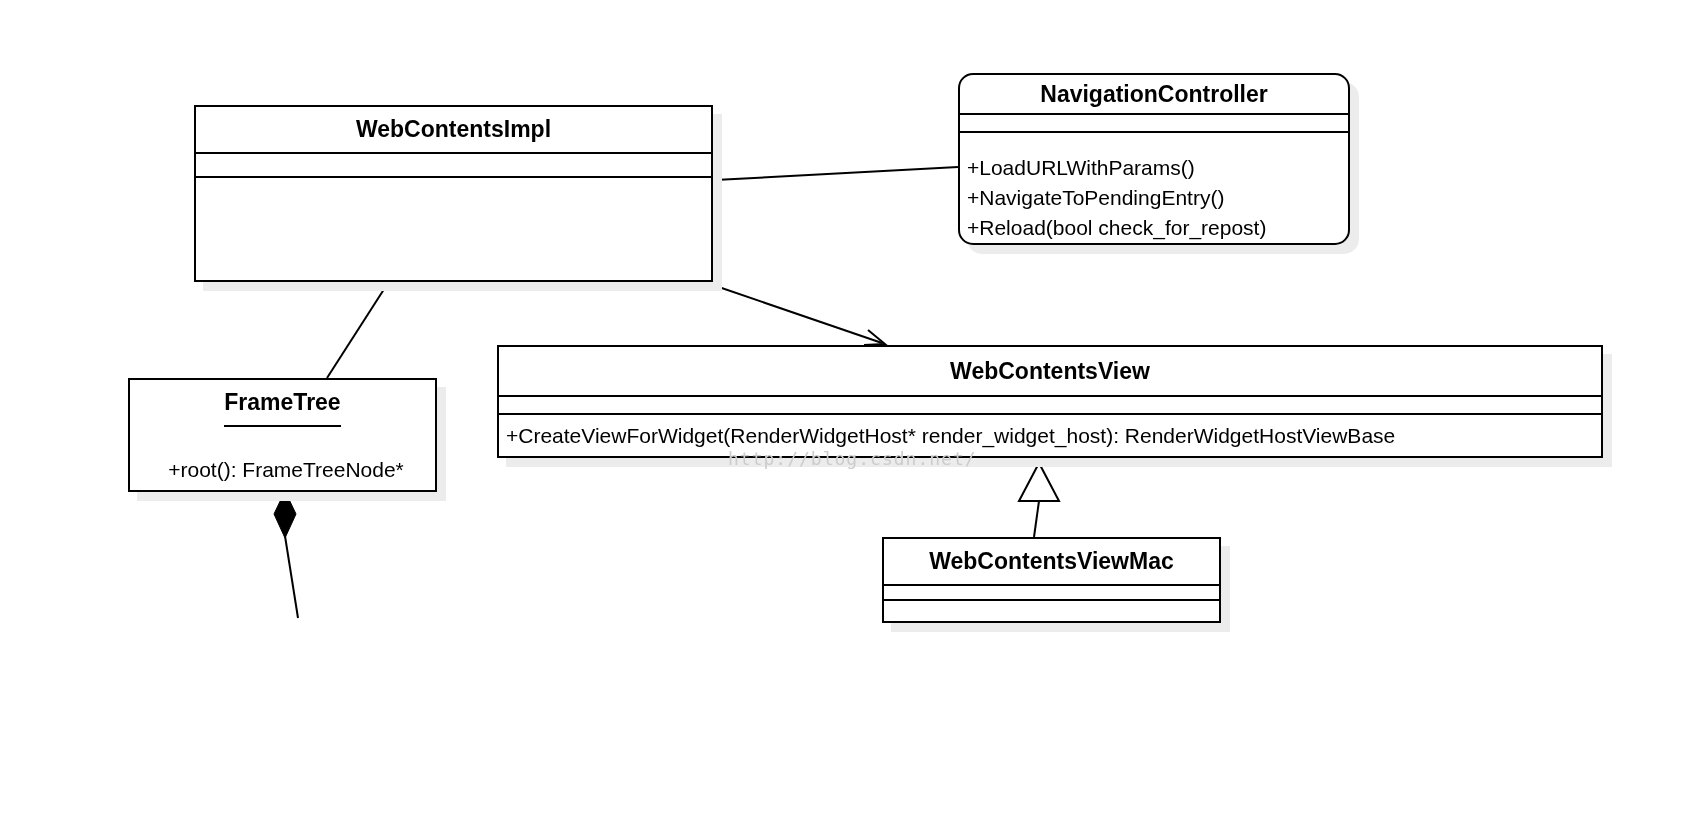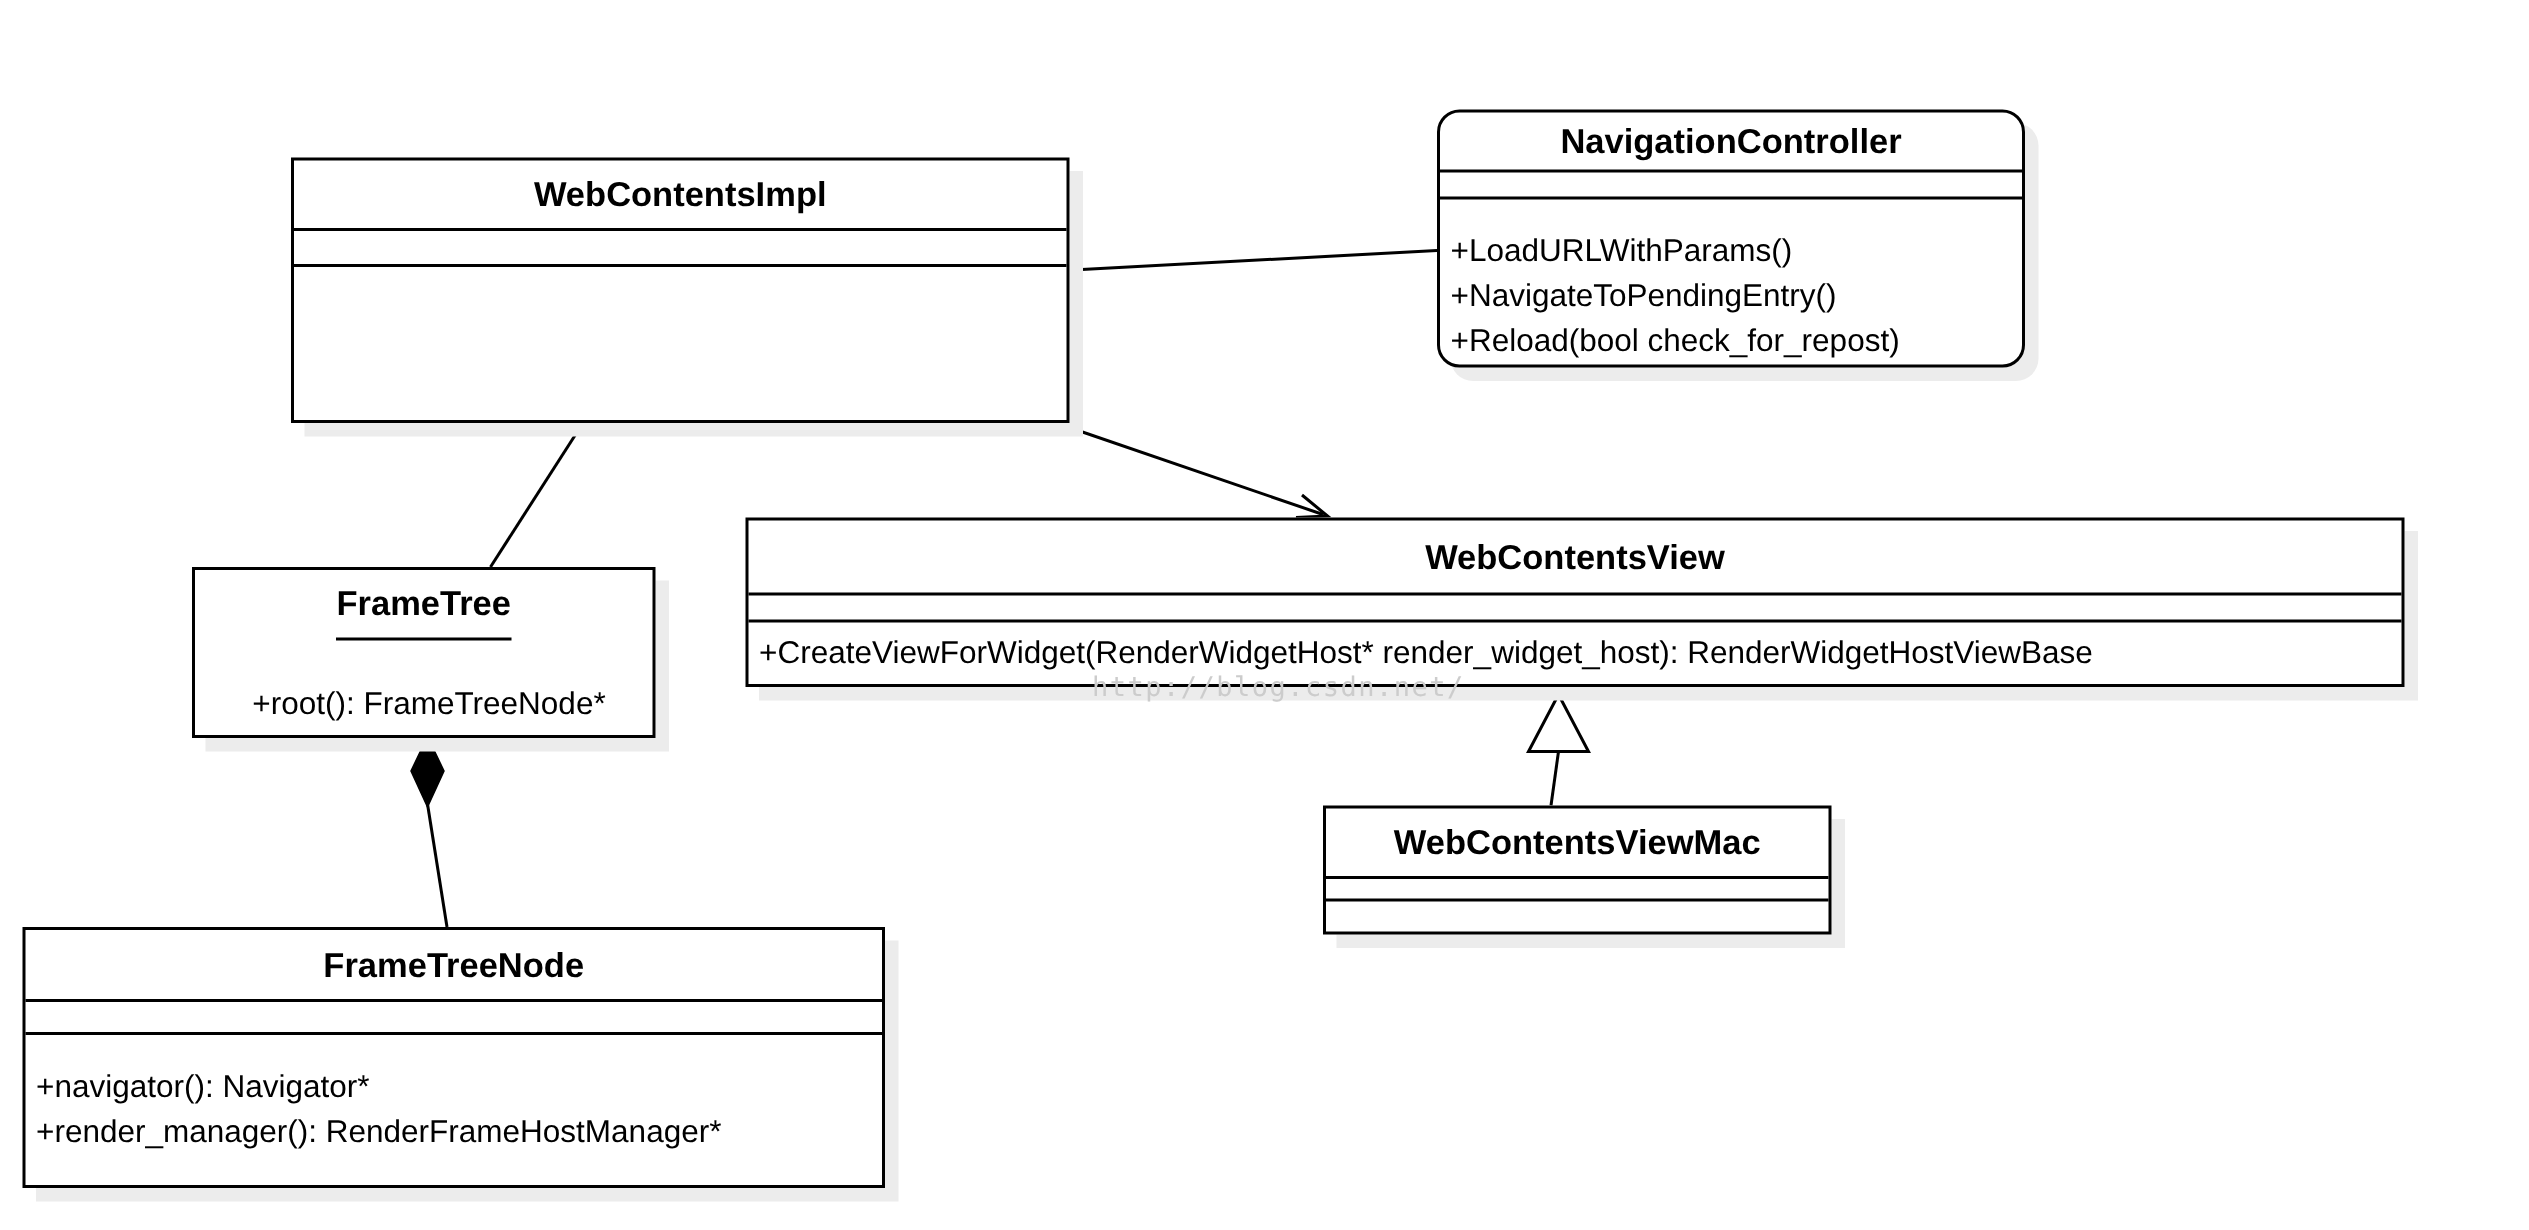--- a/index.html
+++ b/index.html
@@ -102,24 +102,16 @@
       <div>+CreateViewForWidget(RenderWidgetHost* render_widget_host): RenderWidgetHostViewBase</div>
     </div>
   </div>
 
   <div class="uml-class" style="left:882px;top:537px;width:339px;height:86px;">
     <div class="uml-title" style="height:50px;">WebContentsViewMac</div>
     <div class="uml-attrs" style="height:16px;"></div>
     <div class="uml-methods"></div>
   </div>
 
-  <div class="uml-class" style="left:15px;top:618px;width:575px;height:174px;">
-    <div class="uml-title" style="height:48px;">FrameTreeNode</div>
-    <div class="uml-attrs" style="height:22px;"></div>
-    <div class="uml-methods">
-      <div>+navigator(): Navigator*</div>
-      <div>+render_manager(): RenderFrameHostManager*</div>
-    </div>
-  </div>
 
   <div class="watermark">http://blog.csdn.net/</div>
 
 </div>
 
 </body></html>

